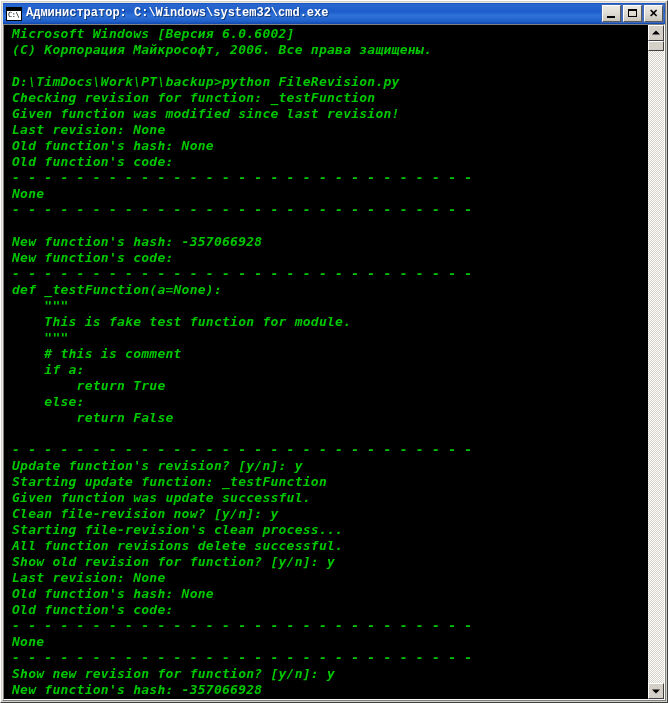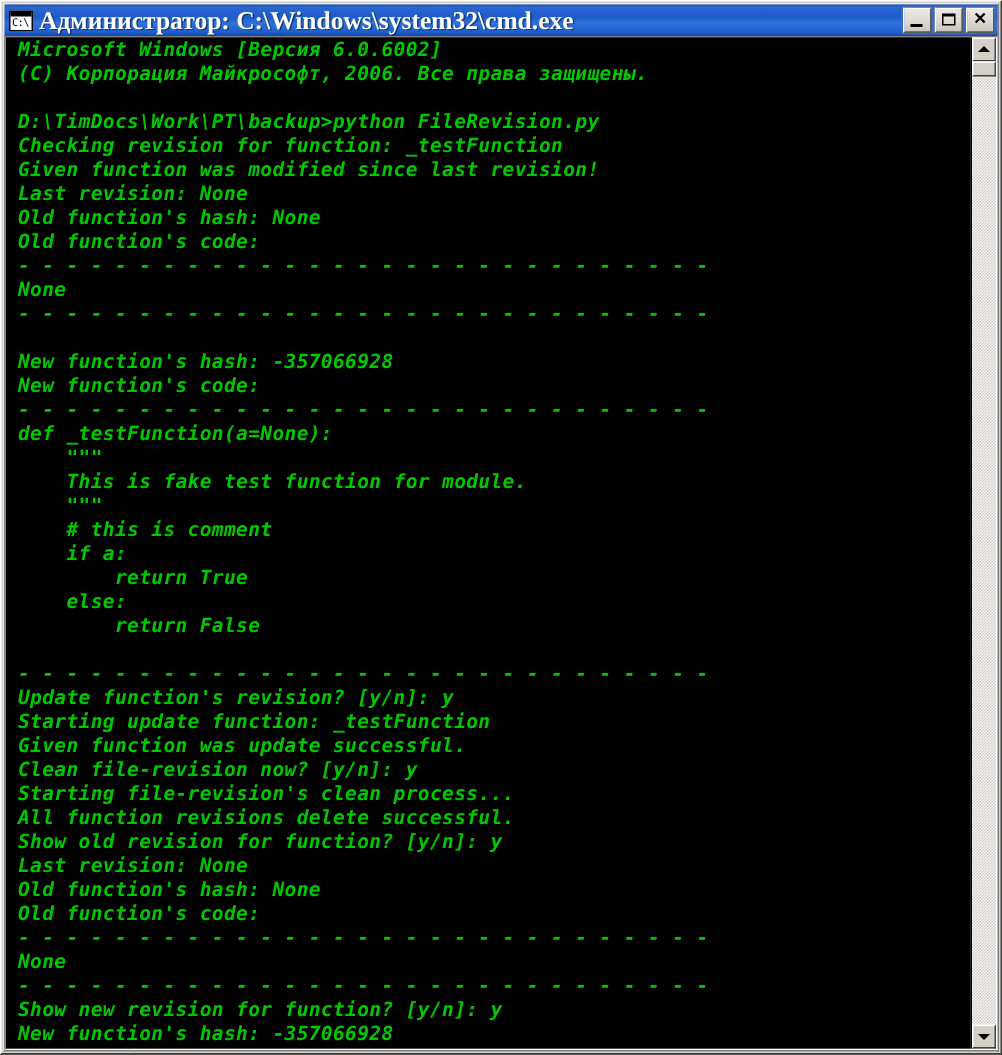--- a/index.html
+++ b/index.html
@@ -73,22 +73,22 @@
     left: 1px; top: 3px;
     font-family: "DejaVu Sans Mono", monospace;
     font-size: 7px;
     line-height: 8px;
     color: #000000;
     letter-spacing: -0.5px;
   }
   .title-text {
     flex: 1 1 auto;
     color: #ffffff;
-    font-family: Liberation Serif, serif;
-    font-size: 17px;
+    font-family: Liberation Mono, monospace;
+    font-size: 12px;
     font-weight: bold;
     white-space: nowrap;
     overflow: hidden;
     text-shadow: 1px 1px 0 rgba(0,0,0,0.45);
     line-height: 21px;
   }
   .title-buttons {
     flex: 0 0 auto;
     display: flex;
     gap: 2px;

